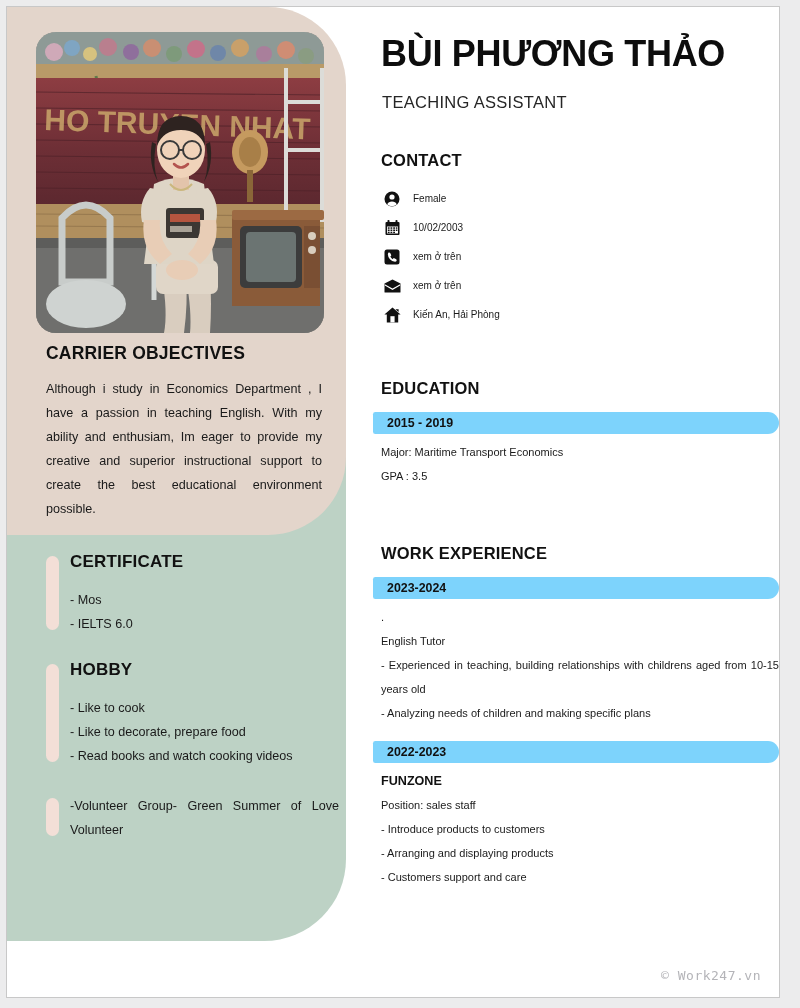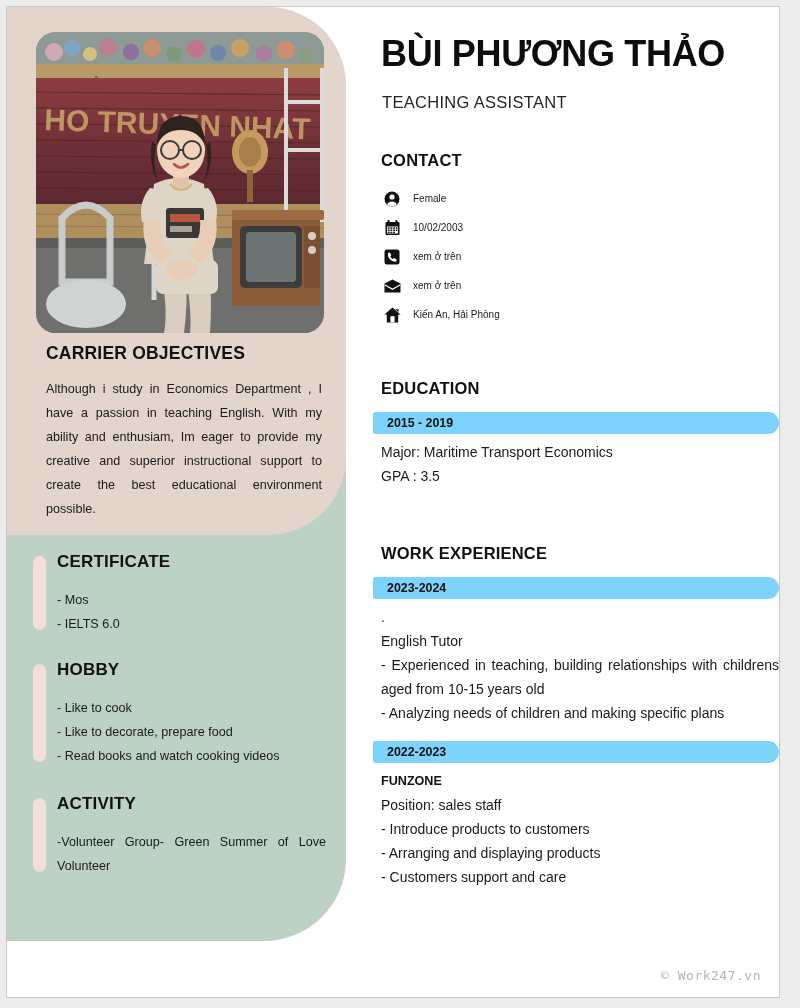--- a/index.html
+++ b/index.html
@@ -89,21 +89,21 @@
     font-size: 12.6px;
     line-height: 24px;
     color: #1a1a1a;
     text-align: justify;
     margin: 0;
   }
 
   
   .green-sections {
     position: absolute;
-    left: 0;
+    left: 13px;
     top: 545px;
     width: 339px;
     z-index: 4;
   }
   .gsection {
     position: relative;
     padding-left: 50px;
     padding-right: 20px;
     margin-bottom: 24px;
   }
@@ -209,21 +209,21 @@
   .entry { margin-bottom: 12px; }
   .entry-org {
     font-size: 12.6px;
     font-weight: bold;
     color: #111;
     line-height: 24px;
     margin: 0;
     padding-left: 8px;
   }
   .entry-line {
-    font-size: 14px;
+    font-size: 11px;
     color: #1a1a1a;
     line-height: 24px;
     margin: 0;
     padding-left: 8px;
   }
   .entry-line.justify { text-align: justify; }
 
   .watermark {
     position: absolute;
     right: 18px;
@@ -400,21 +400,20 @@
       <div class="gsection" style="margin-bottom:26px;">
         <div class="accent-bar"></div>
         <h2 class="gsection-title">HOBBY</h2>
         <p class="gline">- Like to cook</p>
         <p class="gline">- Like to decorate, prepare food</p>
         <p class="gline">- Read books and watch cooking videos</p>
       </div>
 
       <div class="gsection">
         <div class="accent-bar"></div>
-        <h2 class="gsection-title">ACTIVITY</h2>
         <p class="gline justify">-Volunteer Group-  Green Summer of Love Volunteer</p>
       </div>
 
     </div>
   </div>
 
   <div class="right-col">
 
     <h1 class="name">BÙI PHƯƠNG THẢO</h1>
     <div class="job-title">TEACHING ASSISTANT</div>

